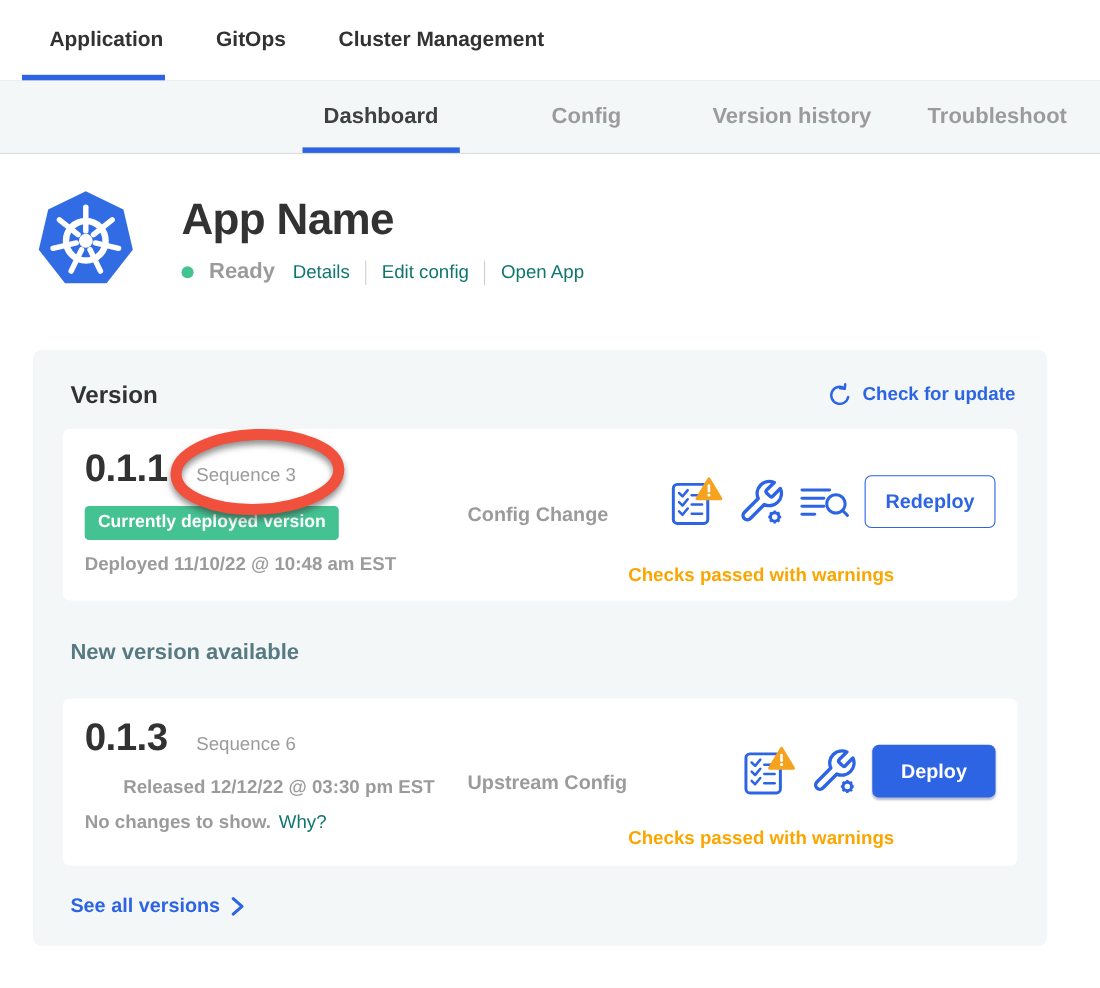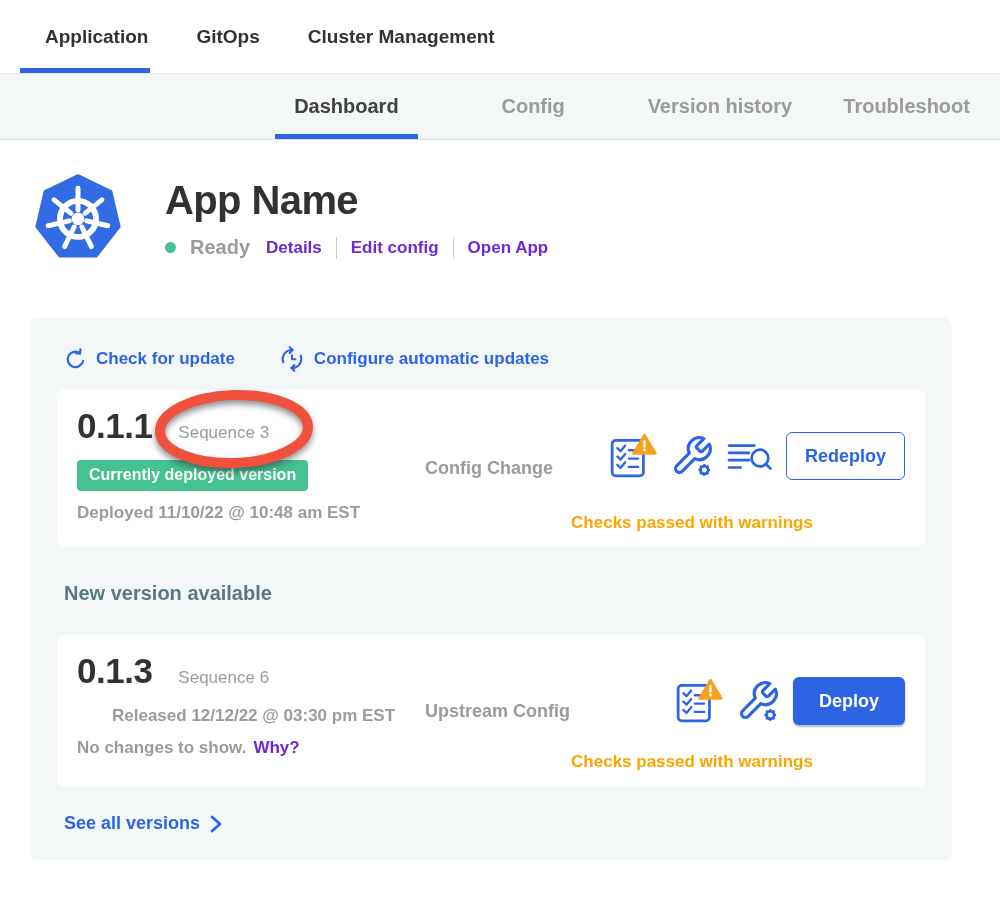--- a/index.html
+++ b/index.html
@@ -25,21 +25,21 @@
   .sub-tab.active > span::after { content:""; position:absolute; left:-19px; right:-19px;
     bottom:0; height:5px; background:#2c64e4; }
   
   .app-header { display:flex; align-items:flex-start; margin:32px 0 0 33px; }
   .app-logo { width:90px; height:92px; flex:0 0 auto; }
   .app-head-text { margin-left:42px; padding-top:6px; }
   .app-title { margin:0; font-size:40px; font-weight:800; letter-spacing:-0.6px; color:#323232; }
   .status-row { display:flex; align-items:center; margin-top:13px; gap:14px; }
   .status-dot { width:11px; height:11px; border-radius:50%; background:#44c292; }
   .ready-label { font-size:20px; font-weight:700; color:#9b9b9b; margin-right:2px; }
-  .hlink { font-size:17px; font-weight:700; color:#6d28d9; cursor:pointer; white-space:nowrap; }
+  .hlink { font-size:17px; font-weight:400; color:#0f766e; cursor:pointer; white-space:nowrap; }
   .vdiv { width:1px; height:22px; background:#c9cdd1; }
   
   .version-panel { margin:54px 0 0 30px; width:922px; background:#f4f7f8;
     border-radius:8px; padding:28px 27px 26px 27px; }
   .panel-head { display:flex; align-items:center; margin:0 2px 18px 7px; }
   .panel-title { flex:1; font-size:22px; font-weight:800; color:#323232; }
   .panel-actions { display:flex; gap:44px; }
   .panel-action { display:flex; align-items:center; gap:9px; color:#2c64e4;
     font-size:17px; font-weight:700; cursor:pointer; white-space:nowrap; }
   .v-card { background:#fff; border-radius:7px; padding:16px 20px; display:flex;
@@ -121,41 +121,30 @@
       <span class="hlink">Edit config</span>
       <span class="vdiv"></span>
       <span class="hlink">Open App</span>
     </div>
   </div>
 </section>
 
 <section class="version-panel">
 
   <div class="panel-head">
+    <div class="panel-title">Version</div>
     <div class="panel-actions">
       <div class="panel-action">
         <svg class="icon-svg" width="23" height="23" viewBox="0 0 24 24">
           <g fill="none" stroke="#2c64e4" stroke-width="2.3" stroke-linecap="round" stroke-linejoin="round">
             <path d="M19.9 13.4 A8.1 8.1 0 1 1 16.6 5.2"></path>
             <path d="M17.1 1.4 L16.7 5.8 L12.3 5.3"></path>
           </g>
         </svg>
         <span>Check for update</span>
-      </div>
-      <div class="panel-action">
-        <svg class="icon-svg" width="26" height="26" viewBox="0 0 26 26">
-          <g fill="none" stroke="#2c64e4" stroke-width="2.1" stroke-linecap="round" stroke-linejoin="round">
-            <path d="M4.3 16.3 A9.2 9.2 0 0 1 13.4 4"></path>
-            <path d="M10.7 1.2 L13.6 4.1 L10.6 6.9"></path>
-            <path d="M21.7 9.7 A9.2 9.2 0 0 1 12.6 22"></path>
-            <path d="M15.3 24.8 L12.4 21.9 L15.4 19.1"></path>
-            <path d="M13 9.2 V13.3 H16.4"></path>
-          </g>
-        </svg>
-        <span>Configure automatic updates</span>
       </div>
     </div>
   </div>
 
   <div class="v-card">
     <svg class="annotation" width="190" height="104" viewBox="0 0 190 104">
       <ellipse cx="95" cy="52" rx="74" ry="34" fill="none" stroke="#f0503c" stroke-width="10" transform="rotate(-2 95 52)"></ellipse>
     </svg>
     <div class="v-info">
       <div class="ver-row">

